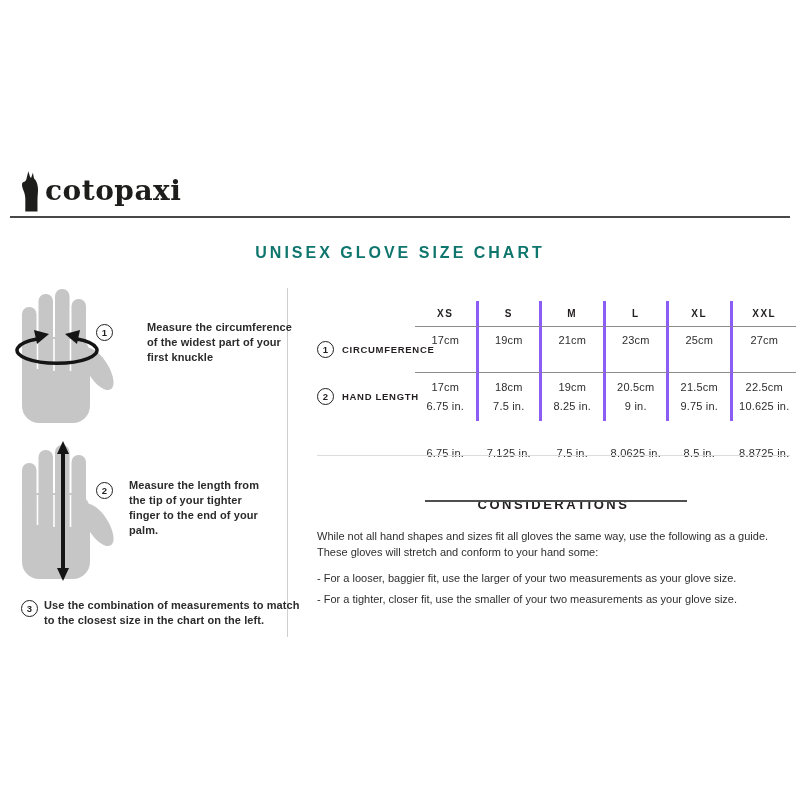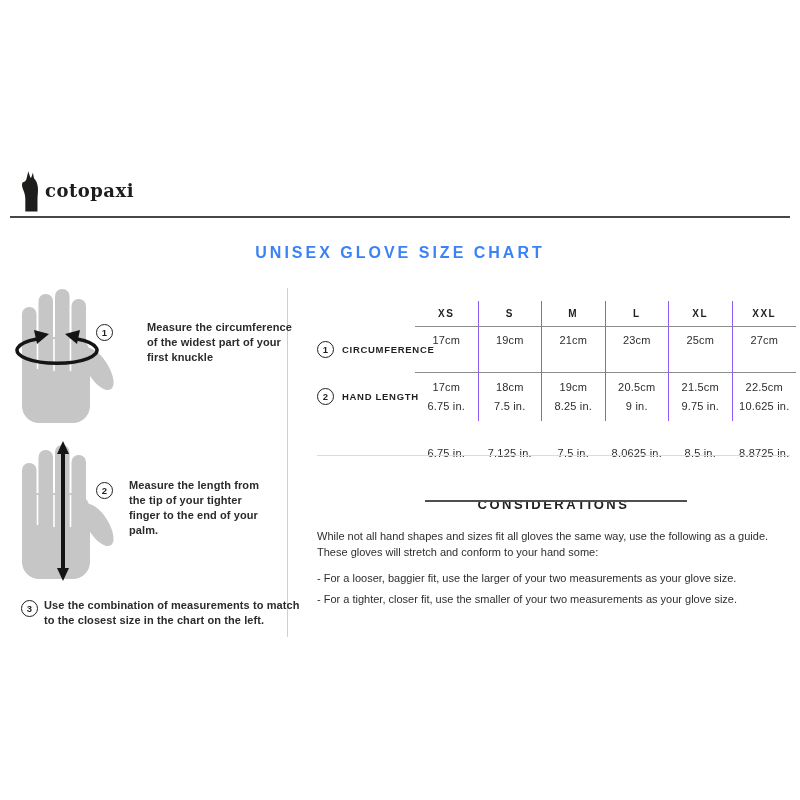--- a/index.html
+++ b/index.html
@@ -2,26 +2,26 @@
 <html><head>
 <meta charset="utf-8">
 <style>
   html,body{margin:0;padding:0;background:#ffffff;}
   #canvas{position:relative;width:800px;height:800px;background:#ffffff;overflow:hidden;
           font-family:"Liberation Sans",sans-serif;color:#231f20;}
 
   
   .logo{position:absolute;left:21px;top:169px;display:flex;align-items:center;gap:1px;}
   .llama{width:23px;height:43px;display:block;}
-  .brand{font-family:"DejaVu Serif",serif;font-weight:700;font-size:18px;color:#1d1d1b;letter-spacing:0.5px;}
+  .brand{font-family:"DejaVu Serif",serif;font-weight:700;font-size:28px;color:#1d1d1b;letter-spacing:0.5px;}
 
   .rule-top{position:absolute;left:10px;top:216px;width:780px;height:2px;background:#474747;}
 
   .page-title{position:absolute;left:0;top:244px;width:800px;text-align:center;
-              font-size:16px;font-weight:700;letter-spacing:3px;color:#3b82f6;}
+              font-size:16px;font-weight:700;letter-spacing:3px;color:#0f766e;}
 
   .v-divider{position:absolute;left:287px;top:288px;width:1px;height:349px;background:#cfcfcf;}
 
   
   .hand-svg{position:absolute;width:100px;height:146px;}
   .hand1{left:14px;top:281px;}
   .hand2{left:14px;top:437px;}
 
   .circle-num{position:absolute;width:17px;height:17px;border:1.5px solid #231f20;border-radius:50%;
               box-sizing:border-box;display:flex;align-items:center;justify-content:center;
@@ -32,21 +32,21 @@
 
   .inst-text{position:absolute;font-size:11px;font-weight:700;color:#2b2b2b;line-height:15px;letter-spacing:0.1px;}
   .inst-text div{white-space:nowrap;}
   .t1{left:121px;top:320px;margin-left:26px;}
   .t2{left:129px;top:478px;}
   .t3{left:44px;top:598px;}
 
   
   .size-table{position:absolute;left:415px;top:301px;width:381px;display:grid;
               grid-template-columns:repeat(6,1fr);grid-template-rows:26px 46px 48px;}
-  .st-cell{border-right:1px solid #8b5cf6;box-sizing:border-box;display:flex;flex-direction:column;
+  .st-cell{border-right:3px solid #8b5cf6;box-sizing:border-box;display:flex;flex-direction:column;
            align-items:center;justify-content:center;}
   .st-cell.c6{border-right:none;}
   .st-head{font-size:10px;font-weight:700;letter-spacing:1.5px;color:#231f20;border-bottom:1px solid #8c8c8c;}
   .st-r1{border-bottom:1px solid #8c8c8c;}
   .cm,.inch{font-size:11px;color:#2d2d2d;letter-spacing:0.2px;margin-top:46px;}
   .frac{width:44px;height:1px;background:#9a9a9a;margin:4px 0;}
 
   .row-label{position:absolute;display:flex;align-items:center;gap:8px;}
   .rl1{left:317px;top:341px;}
   .rl2{left:317px;top:388px;}

